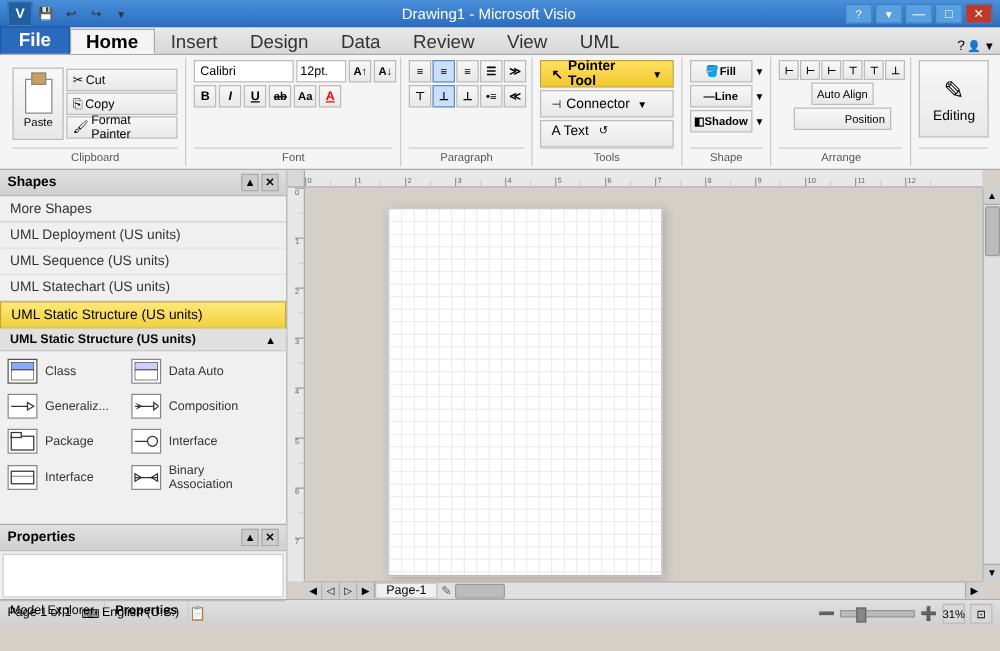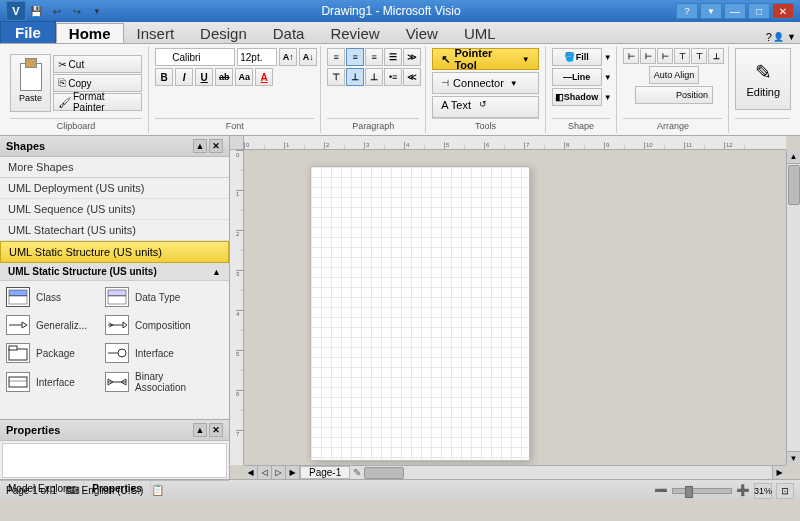--- a/index.html
+++ b/index.html
@@ -155,21 +155,21 @@
       display: flex;
       align-items: center;
       gap: 2px;
     }
     .font-select {
       width: 80px;
       height: 18px;
       font-size: 10px;
       border: 1px solid #bbb;
       background: white;
-      padding: 0 16px;
+      padding: 0 4px;
     }
     .font-size-select {
       width: 40px;
       height: 18px;
       font-size: 10px;
       border: 1px solid #bbb;
       background: white;
       padding: 0 2px;
     }
     .icon-btn {
@@ -720,21 +720,21 @@
             <span class="shape-label">Class</span>
           </div>
           <div class="shape-item-box">
             <div class="shape-icon">
               <svg width="20" height="16">
                   <rect x="1" y="1" width="18" height="6" fill="#d0d0ff" stroke="#333" stroke-width="0.5"></rect>
                   <line x1="1" y1="7" x2="19" y2="7" stroke="#333" stroke-width="0.5"></line>
                   <rect x="1" y="7" width="18" height="8" fill="white" stroke="#333" stroke-width="0.5"></rect>
                 </svg>
             </div>
-            <span class="shape-label">Data Type</span>
+            <span class="shape-label">Data Auto</span>
           </div>
         </div>
         <div class="shapes-grid-row">
           <div class="shape-item-box">
             <div class="shape-icon">
               <svg width="20" height="16">
                   <line x1="1" y1="8" x2="14" y2="8" stroke="#333" stroke-width="1"></line>
                   <polygon points="14,5 19,8 14,11" fill="none" stroke="#333" stroke-width="1"></polygon>
                 </svg>
             </div>

